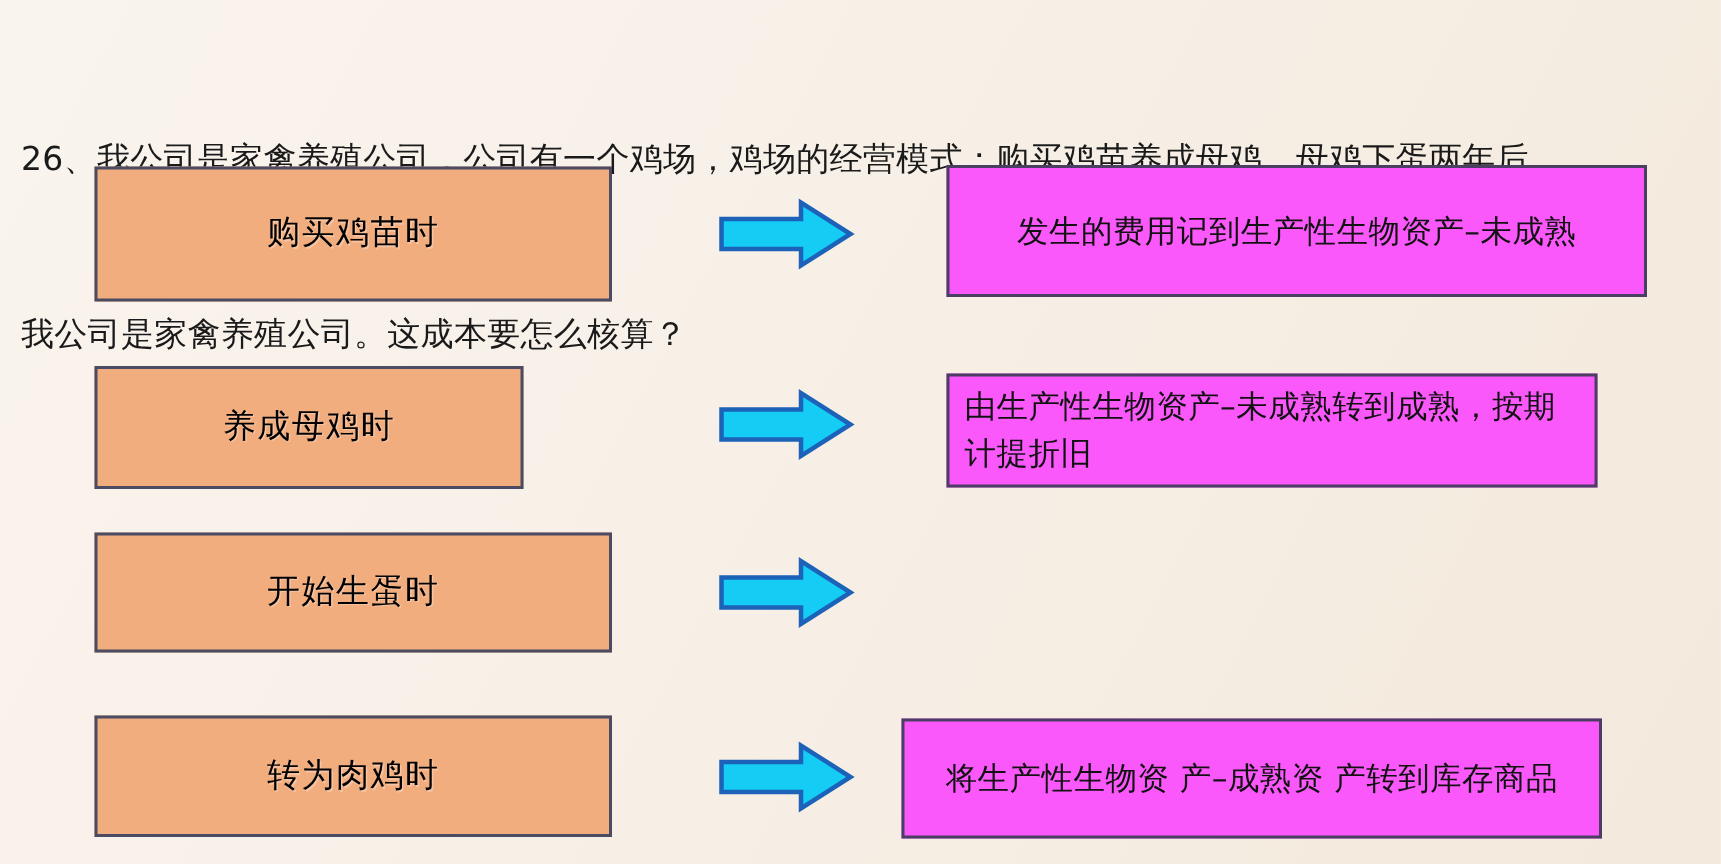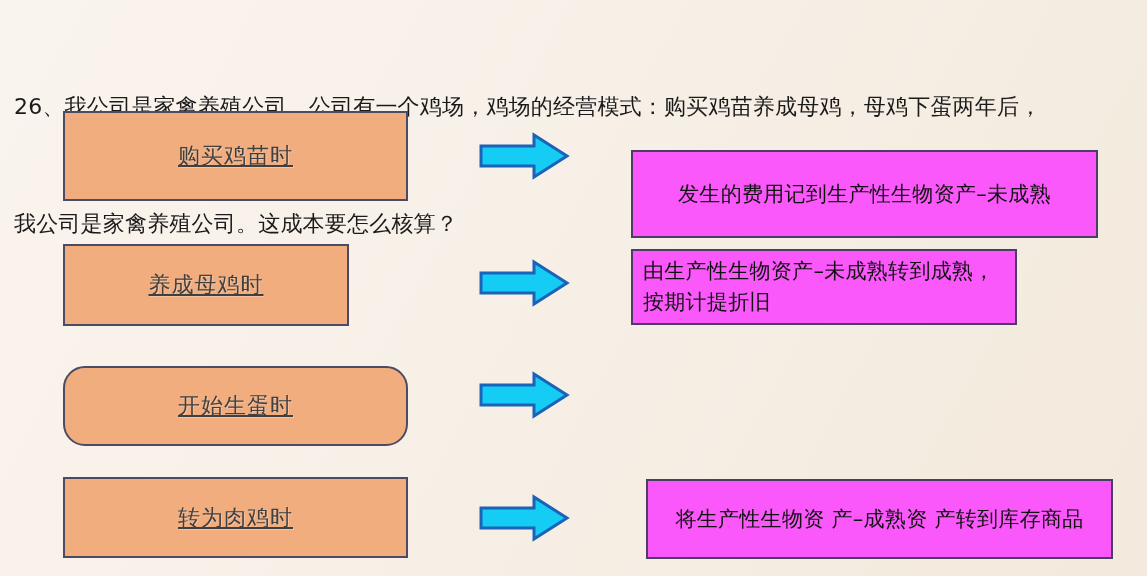--- a/index.html
+++ b/index.html
@@ -44,24 +44,23 @@
     background: #f2ad7f;
     border: 2px solid #4b4b63;
     display: flex;
     align-items: center;
     justify-content: center;
     text-align: center;
   }
   .stage-box .boxtext {
     font-size: 22px;
     line-height: 30px;
-    color: #404040;
+    color: #000000;
     letter-spacing: 1px;
     text-shadow: 1px 1px 0 rgba(255,255,255,0.28);
-    text-decoration: underline;
   }
 
   
   .treat-box {
     position: absolute;
     box-sizing: border-box;
     background: #fb58fb;
     border: 2px solid #4a3f63;
     display: flex;
     align-items: center;
@@ -97,56 +96,56 @@
   <div class="stage-box" style="left:63px; top:111px; width:345px; height:90px;">
     <span class="boxtext">购买鸡苗时</span>
   </div>
 
   <div class="arrow" style="left:478px; top:132px; width:92px; height:48px;">
     <svg width="92" height="48" viewBox="0 0 92 48">
       <polygon points="3,14 56,14 56,3 89,24 56,45 56,34 3,34" fill="#15ccf5" stroke="#1b62b8" stroke-width="3" stroke-linejoin="miter"></polygon>
     </svg>
   </div>
 
-  <div class="treat-box align-center" style="left:631px; top:110px; width:467px; height:88px;margin-top:40px;">
+  <div class="treat-box align-center" style="left:631px; top:110px; width:467px; height:88px;">
     <span class="boxtext">发生的费用记到生产性生物资产–未成熟</span>
   </div>
 
   <div class="stage-box" style="left:63px; top:244px; width:286px; height:82px;">
     <span class="boxtext">养成母鸡时</span>
   </div>
 
   <div class="arrow" style="left:478px; top:259px; width:92px; height:48px;">
     <svg width="92" height="48" viewBox="0 0 92 48">
       <polygon points="3,14 56,14 56,3 89,24 56,45 56,34 3,34" fill="#15ccf5" stroke="#1b62b8" stroke-width="3" stroke-linejoin="miter"></polygon>
     </svg>
   </div>
 
-  <div class="treat-box align-left" style="left:631px; top:249px; width:386px; height:76px;">
+  <div class="treat-box align-left" style="left:631px; top:249px; width:434px; height:76px;">
     <span class="boxtext">由生产性生物资产–未成熟转到成熟，按期计提折旧</span>
   </div>
 
-  <div class="stage-box" style="left:63px; top:366px; width:345px; height:80px;border-radius:22px;">
+  <div class="stage-box" style="left:63px; top:355px; width:345px; height:80px;">
     <span class="boxtext">开始生蛋时</span>
   </div>
 
   <div class="arrow" style="left:478px; top:371px; width:92px; height:48px;">
     <svg width="92" height="48" viewBox="0 0 92 48">
       <polygon points="3,14 56,14 56,3 89,24 56,45 56,34 3,34" fill="#15ccf5" stroke="#1b62b8" stroke-width="3" stroke-linejoin="miter"></polygon>
     </svg>
   </div>
 
 
   <div class="stage-box" style="left:63px; top:477px; width:345px; height:81px;justify-content:center;">
     <span class="boxtext">转为肉鸡时</span>
   </div>
 
   <div class="arrow" style="left:478px; top:494px; width:92px; height:48px;">
     <svg width="92" height="48" viewBox="0 0 92 48">
       <polygon points="3,14 56,14 56,3 89,24 56,45 56,34 3,34" fill="#15ccf5" stroke="#1b62b8" stroke-width="3" stroke-linejoin="miter"></polygon>
     </svg>
   </div>
 
-  <div class="treat-box align-center" style="left:646px; top:479px; width:467px; height:80px;">
+  <div class="treat-box align-center" style="left:601px; top:479px; width:467px; height:80px;">
     <span class="boxtext">将生产性生物资 产–成熟资 产转到库存商品</span>
   </div>
 
 </div>
 
 </body></html>

